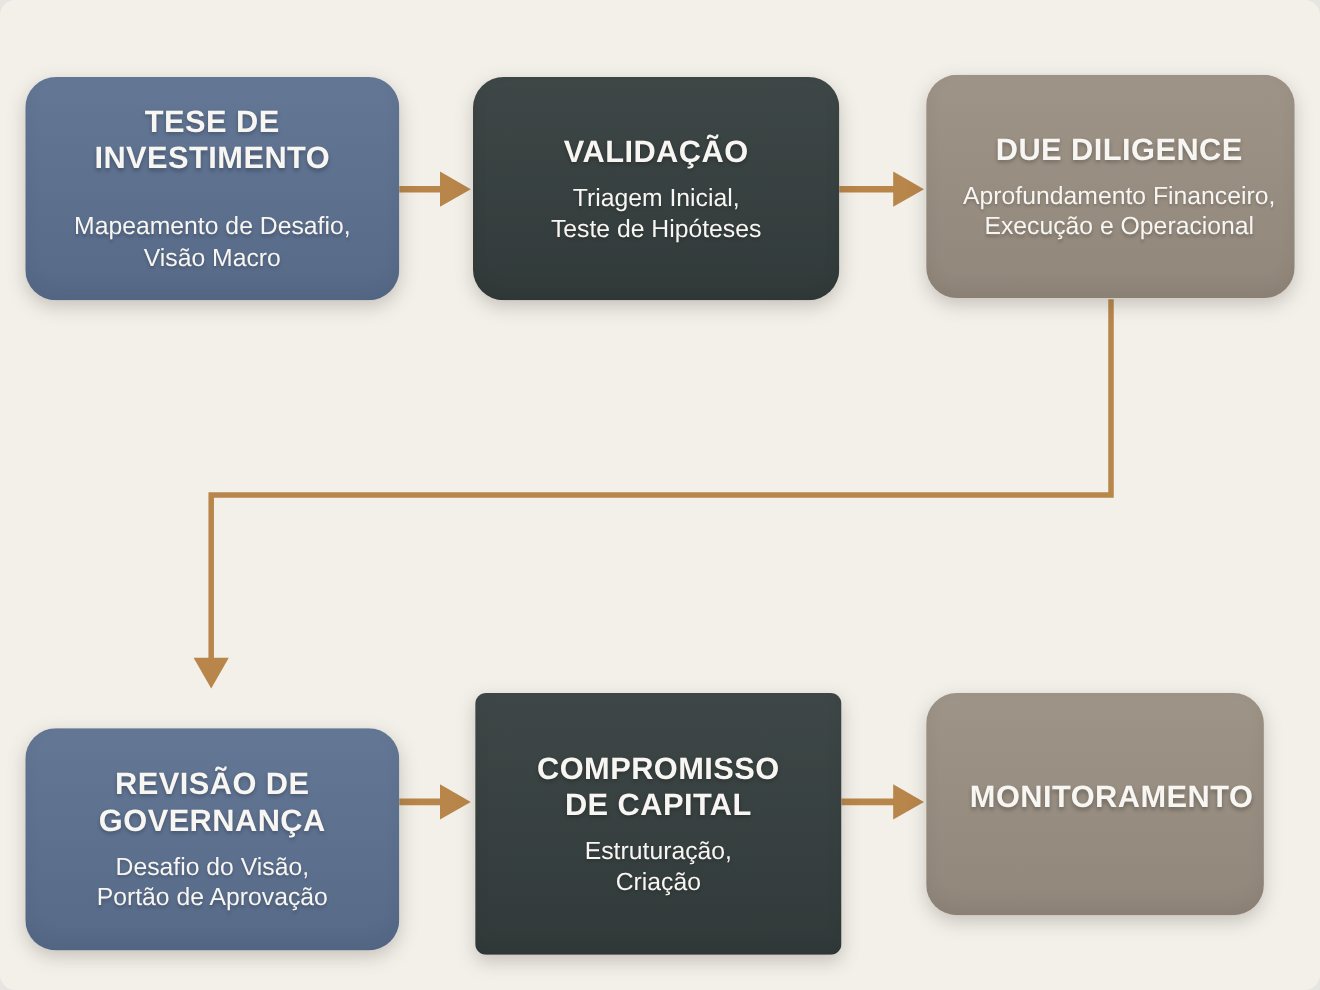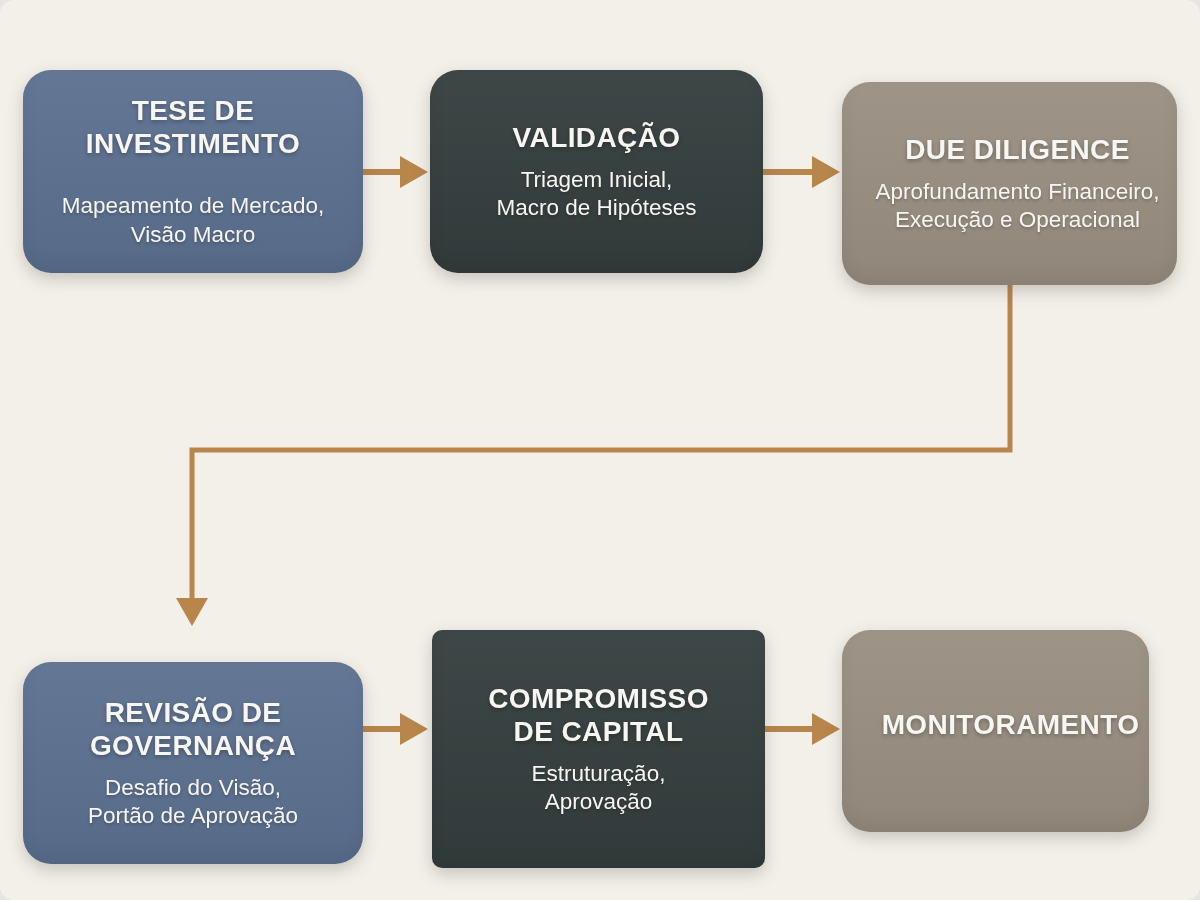--- a/index.html
+++ b/index.html
@@ -49,21 +49,21 @@
     font-size: 22.5px;
     font-weight: 400;
     line-height: 1.25;
     white-space: pre-line;
     text-shadow: 0 2px 3px rgba(0,0,0,0.22);
   }
 
   
   #box-0 { left: 23px;  top: 70px;  width: 340px; height: 203px; gap: 20px; }
   #box-1 { left: 430px; top: 70px;  width: 333px; height: 203px; }
-  #box-2 { left: 842px; top: 82px;  width: 335px; height: 203px; padding-left: 30px; }
+  #box-2 { left: 842px; top: 68px;  width: 335px; height: 203px; padding-left: 30px; }
   #box-3 { left: 23px;  top: 630px; width: 340px; height: 202px; margin-top: 32px; }
   #box-4 { left: 432px; top: 630px; width: 333px; height: 238px; border-radius: 10px; }
   #box-5 { left: 842px; top: 630px; width: 307px; height: 202px; padding-left: 44px; }
 
   svg.connectors {
     position: absolute;
     inset: 0;
     width: 1200px;
     height: 900px;
     pointer-events: none;
@@ -106,47 +106,47 @@
 
     <g>
       <line class="arrow-stroke" x1="765" y1="729" x2="814" y2="729" stroke-width="6"></line>
       <polygon class="arrow-fill" points="812,713 812,745 840,729"></polygon>
     </g>
   </svg>
 
   <div id="box-0" class="box blue">
     <div class="title">TESE DE
 INVESTIMENTO</div>
-    <div class="subtitle">Mapeamento de Mercado,
+    <div class="subtitle">Mapeamento de Desafio,
 Visão Macro</div>
   </div>
 
   <div id="box-1" class="box dark">
     <div class="title">VALIDAÇÃO</div>
     <div class="subtitle">Triagem Inicial,
-Macro de Hipóteses</div>
+Teste de Hipóteses</div>
   </div>
 
   <div id="box-2" class="box taupe">
     <div class="title">DUE DILIGENCE</div>
     <div class="subtitle">Aprofundamento Financeiro,
 Execução e Operacional</div>
   </div>
 
   <div id="box-3" class="box blue">
     <div class="title">REVISÃO DE
 GOVERNANÇA</div>
     <div class="subtitle">Desafio do Visão,
 Portão de Aprovação</div>
   </div>
 
   <div id="box-4" class="box dark">
     <div class="title">COMPROMISSO
 DE CAPITAL</div>
     <div class="subtitle">Estruturação,
-Aprovação</div>
+Criação</div>
   </div>
 
   <div id="box-5" class="box taupe">
     <div class="title">MONITORAMENTO</div>
   </div>
 
 </div>
 
 </body></html>

